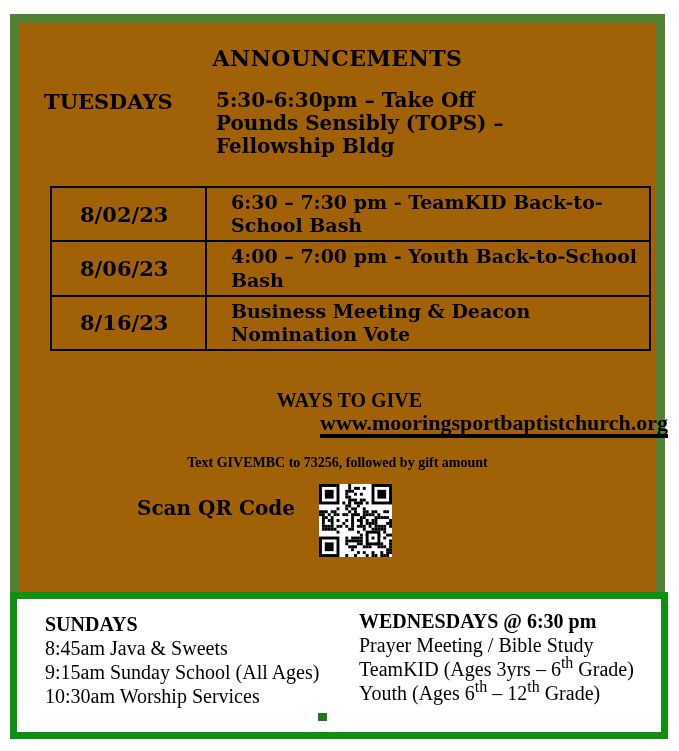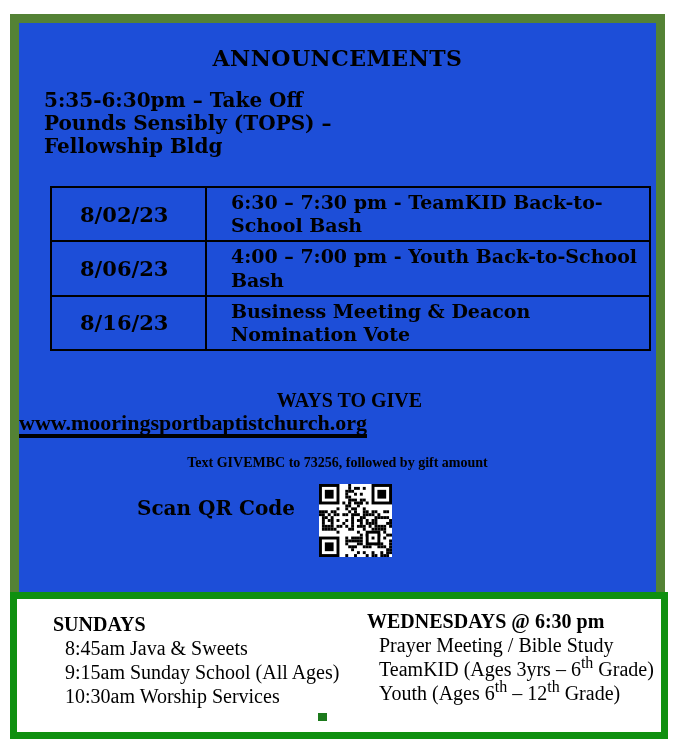--- a/index.html
+++ b/index.html
@@ -2,21 +2,21 @@
 <html><head>
 <meta charset="utf-8">
 <style>
   * { margin:0; padding:0; box-sizing:border-box; }
   html,body { width:679px; height:751px; background:#ffffff; }
   body { position:relative; font-family:"DejaVu Serif", serif; color:#000; }
 
   
   .top-box {
     position:absolute; left:10px; top:14px; width:655px; height:636px;
-    border:9px solid #548235; background:#1d4ed8;
+    border:9px solid #548235; background:#a16207;
   }
   .ann-title {
     position:absolute; left:0; top:22px; width:100%;
     text-align:center; font-size:22px; font-weight:bold; letter-spacing:0.5px;
   }
   .tuesday-row { position:absolute; left:25px; top:66px; display:flex; }
   .tuesday-label { width:172px; font-size:21px; font-weight:bold; }
   .tuesday-details { width:330px; font-size:20px; font-weight:bold; line-height:1.15; }
 
   table.events {
@@ -30,21 +30,21 @@
   }
   td.desc-cell {
     font-size:19px; font-weight:bold; line-height:1.22;
     padding:3px 6px 3px 24px; vertical-align:top; height:50px;
   }
 
   .give-heading {
     position:absolute; left:0; top:366px; width:100%; text-align:center;
     font-family:"Liberation Serif", serif; font-size:20px; font-weight:bold;padding-left:24px;
   }
-  .give-url-wrap { position:absolute; left:0; top:388px; width:100%; text-align:left; }
+  .give-url-wrap { position:absolute; left:12px; top:388px; width:100%; text-align:right; }
   .give-url {
     display:inline-block; font-family:"Liberation Serif", serif;
     font-size:22px; font-weight:bold; color:#000; text-decoration:none;
     border-bottom:4px solid #000; line-height:1.05;
   }
   .give-text {
     position:absolute; left:0; top:432px; width:100%; text-align:center;
     font-family:"Liberation Serif", serif; font-size:14px; font-weight:bold;
   }
   .scan-label {
@@ -54,37 +54,38 @@
   .qr { position:absolute; left:300px; top:461px; width:73px; height:73px; }
 
   
   .bottom-box {
     position:absolute; left:10px; top:592px; width:658px; height:147px;
     border:7px solid #0f9010; background:#ffffff;
     font-family:"Liberation Serif", serif;
   }
   .sundays-col { position:absolute; left:28px; top:13px; }
   .wednesdays-col { position:absolute; left:342px; top:10px; }
-  .sched-title { font-size:20px; font-weight:bold; line-height:24px;margin-left:8px; }
-  .sched-line { font-size:20px; line-height:24px;margin-left:20px; }
+  .sched-title { font-size:20px; font-weight:bold; line-height:24px; }
+  .sched-line { font-size:20px; line-height:24px; }
   .sched-line sup { font-size:16px; line-height:0; }
   .green-bullet {
     position:absolute; left:301px; top:114px; width:9px; height:8px;
     background:#1c7a1c;
   }
 </style>
 </head>
 <body>
 
 <div class="top-box">
 
   <div class="ann-title">ANNOUNCEMENTS</div>
 
   <div class="tuesday-row">
-    <div class="tuesday-details">5:35-6:30pm – Take Off Pounds Sensibly (TOPS) – Fellowship Bldg</div>
+    <div class="tuesday-label">TUESDAYS</div>
+    <div class="tuesday-details">5:30-6:30pm – Take Off Pounds Sensibly (TOPS) – Fellowship Bldg</div>
   </div>
 
   <table class="events">
     <tbody>
       <tr>
         <td class="date-cell">8/02/23</td>
         <td class="desc-cell">6:30 – 7:30 pm - TeamKID Back-to-School Bash</td>
       </tr>
       <tr>
         <td class="date-cell">8/06/23</td>

